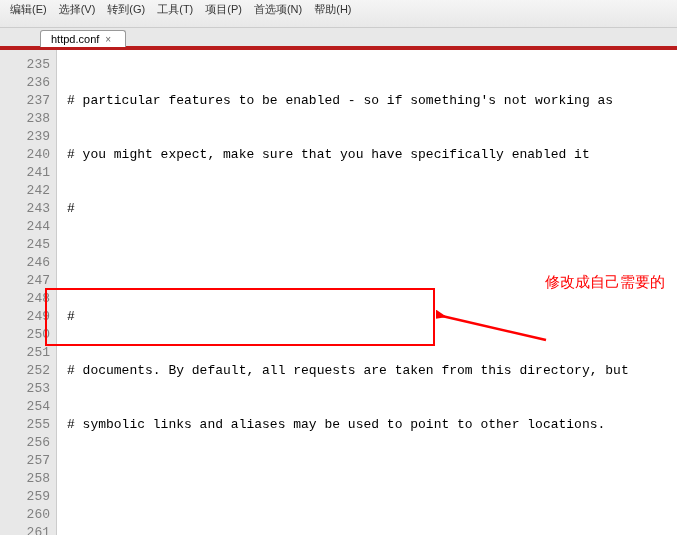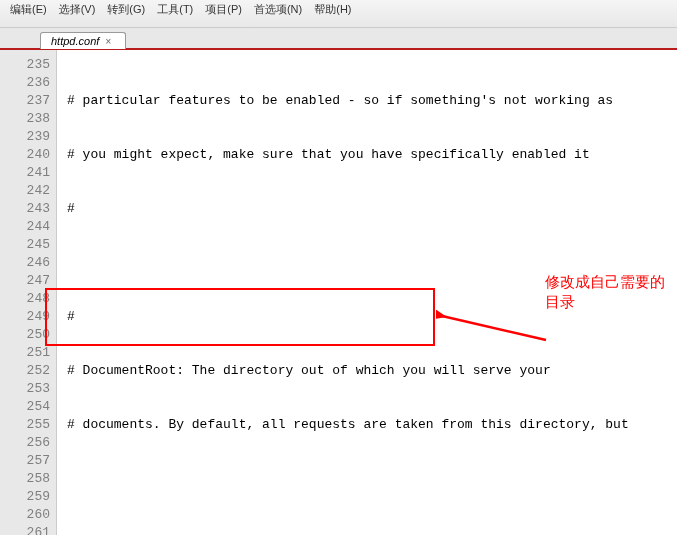--- a/index.html
+++ b/index.html
@@ -20,26 +20,25 @@
       padding: 2px 4px;
       font-size: 11px;
       color: #333;
     }
     .menu-item {
       padding: 0 6px;
       cursor: pointer;
     }
     .tabbar {
       background: #e8e8e8;
-      border-bottom: 2px solid #b91c1c;
+      border-bottom: 4px solid #b91c1c;
       height: 22px;
       display: flex;
       align-items: flex-end;
       padding-left: 40px;
-      font-style: italic;
     }
     .tab {
       background: #fff;
       border: 1px solid #999;
       border-bottom: none;
       padding: 2px 14px 2px 10px;
       font-size: 11px;
       border-radius: 3px 3px 0 0;
       margin-bottom: -1px;
       display: flex;
@@ -154,22 +153,22 @@
     <div>259</div>
     <div>260</div>
     <div>261</div>
   </div>
   <div class="code">
     <div class="code-line"># particular features to be enabled - so if something's not working as</div>
     <div class="code-line"># you might expect, make sure that you have specifically enabled it</div>
     <div class="code-line">#</div>
     <div class="code-line"></div>
     <div class="code-line">#</div>
-    <div class="code-line"># DocumentRoot: The directory out of which you will serve your</div>
     <div class="code-line"># documents. By default, all requests are taken from this directory, but</div>
+    <div class="code-line"># symbolic links and aliases may be used to point to other locations.</div>
     
     
     
     
     
     
     
     
     
     
@@ -189,14 +188,13 @@
           <polygon points="10 0, 0 4, 10 8" fill="#ff0000"></polygon>
         </marker>
       </defs>
       <line x1="110" y1="30" x2="6" y2="6" stroke="#ff0000" stroke-width="2.5" marker-end="url(#ah)"></line>
     </svg>
   </div>
 </div>
 
 <div class="annotation">
   <div>修改成自己需要的</div>
-  <div>目录</div>
 </div>
 
 </body></html>

